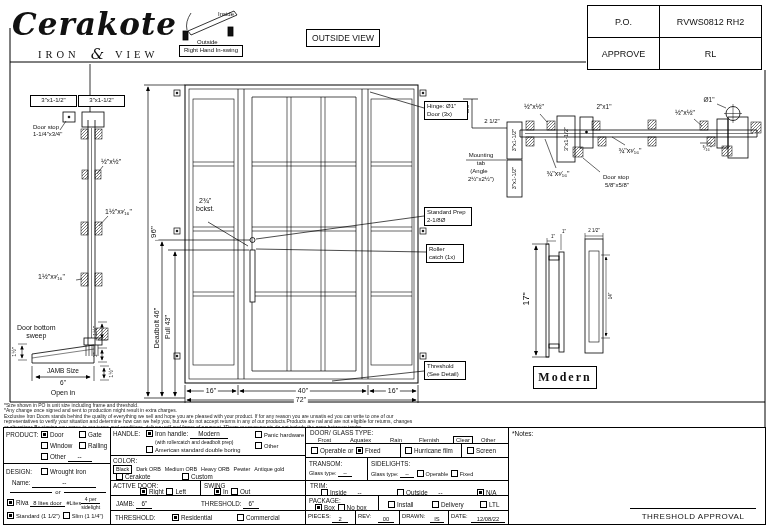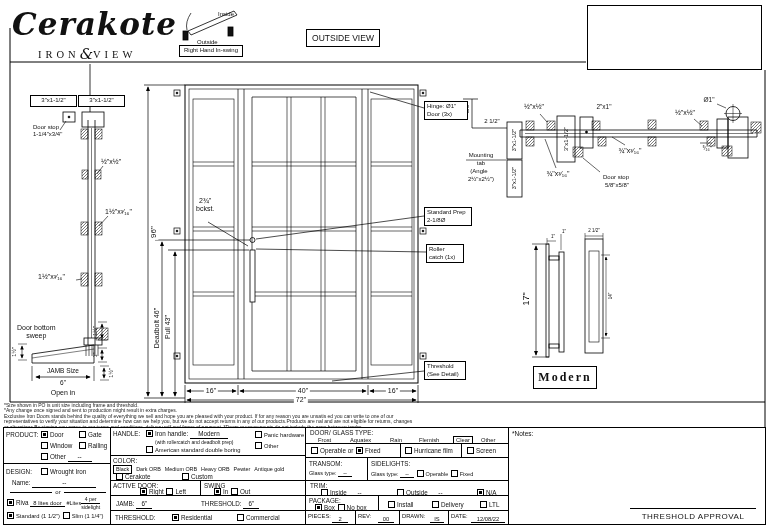--- a/index.html
+++ b/index.html
@@ -13,21 +13,21 @@
   .bx{position:absolute;border:1px solid #000;background:#fff;font-size:6px;line-height:1.25;padding:1px 2px;white-space:nowrap;z-index:4}
   .cell{position:absolute;border:1px solid #000;font-size:6.3px;line-height:1.3;background:#fff;z-index:4;overflow:hidden}
   .cb{display:inline-block;width:7px;height:7px;border:1px solid #000;vertical-align:-1px;margin:0 2px 0 1px;position:relative;background:#fff}
   .cb.on::after{content:"";position:absolute;inset:1px;background:#000}
   .uv{display:inline-block;border-bottom:1px solid #000;min-width:16px;text-align:center;line-height:1.1;padding:0 3px}
   .selbox{border:1px solid #000;padding:0 2px}
   .flabel{font-size:6.3px}
   .inner{position:absolute}
   .dash{flex:1;border-top:1px solid #000;height:0}
   .logo-script{position:absolute;left:12px;top:6px;font-family:"DejaVu Serif",serif;font-style:italic;font-weight:bold;font-size:31px;letter-spacing:1px;z-index:3}
-  .logo-sub{position:absolute;left:38px;top:45px;z-index:3;font-family:"Liberation Serif",serif;font-size:10.5px;letter-spacing:4px;display:flex;align-items:center;gap:0}
+  .logo-sub{position:absolute;left:38px;top:45px;z-index:3;font-family:"Liberation Serif",serif;font-size:10.5px;letter-spacing:4px;display:flex;align-items:center;gap:11px}
   .logo-amp{font-family:"DejaVu Serif",serif;font-style:italic;font-size:15px;letter-spacing:0}
   .tblock{position:absolute;left:587px;top:5px;width:175px;height:65px;border:1.5px solid #000;z-index:4;display:flex;flex-direction:column}
   .trow{flex:1;display:flex;border-bottom:1px solid #000}
   .trow:last-child{border-bottom:none}
   .tlab{width:72px;border-right:1px solid #000;display:flex;align-items:center;justify-content:center;font-size:9px}
   .tval{flex:1;display:flex;align-items:center;justify-content:center;font-size:9px}
   .modern-box{position:absolute;left:533px;top:366px;width:64px;height:23px;border:1px solid #000;z-index:4;display:flex;align-items:center;justify-content:center;font-family:"Liberation Serif",serif;font-weight:bold;font-size:12px;letter-spacing:2px}
   .fine{position:absolute;left:4px;font-size:5px;line-height:1;white-space:nowrap;z-index:3;color:#222}
   .sig{position:absolute;border-top:1.5px solid #000;z-index:5}
 </style>
@@ -192,20 +192,28 @@
   <span>VIEW</span>
 </div>
 
 <div class="lbl" style="left:218px;top:11px;font-size:6px">Inside</div>
 <div class="lbl" style="left:197px;top:39px;font-size:6px">Outside</div>
 <div class="bx" style="left:179px;top:45px;width:64px;text-align:center;font-size:6px">Right Hand In-swing</div>
 
 <div class="bx" style="left:306px;top:29px;width:74px;height:18px;font-size:8.5px;text-align:center;line-height:15px">OUTSIDE VIEW</div>
 
 <div class="tblock">
+  <div class="trow">
+    <div class="tlab">P.O.</div>
+    <div class="tval">RVWS0812 RH2</div>
+  </div>
+  <div class="trow">
+    <div class="tlab">APPROVE</div>
+    <div class="tval">RL</div>
+  </div>
 </div>
 
 <div class="bx" style="left:30px;top:95px;width:47px;text-align:center">3"x1-1/2"</div>
 <div class="bx" style="left:78px;top:95px;width:47px;text-align:center">3"x1-1/2"</div>
 <div class="lbl" style="left:33px;top:124px;font-size:6px">
   <div>Door stop</div>
   <div>1-1/4"x3/4"</div>
 </div>
 <div class="lbl" style="left:101px;top:158px;font-size:7px">½"x½"</div>
 <div class="lbl" style="left:105px;top:208px;font-size:7px">1½"x³⁄₁₆"</div>

